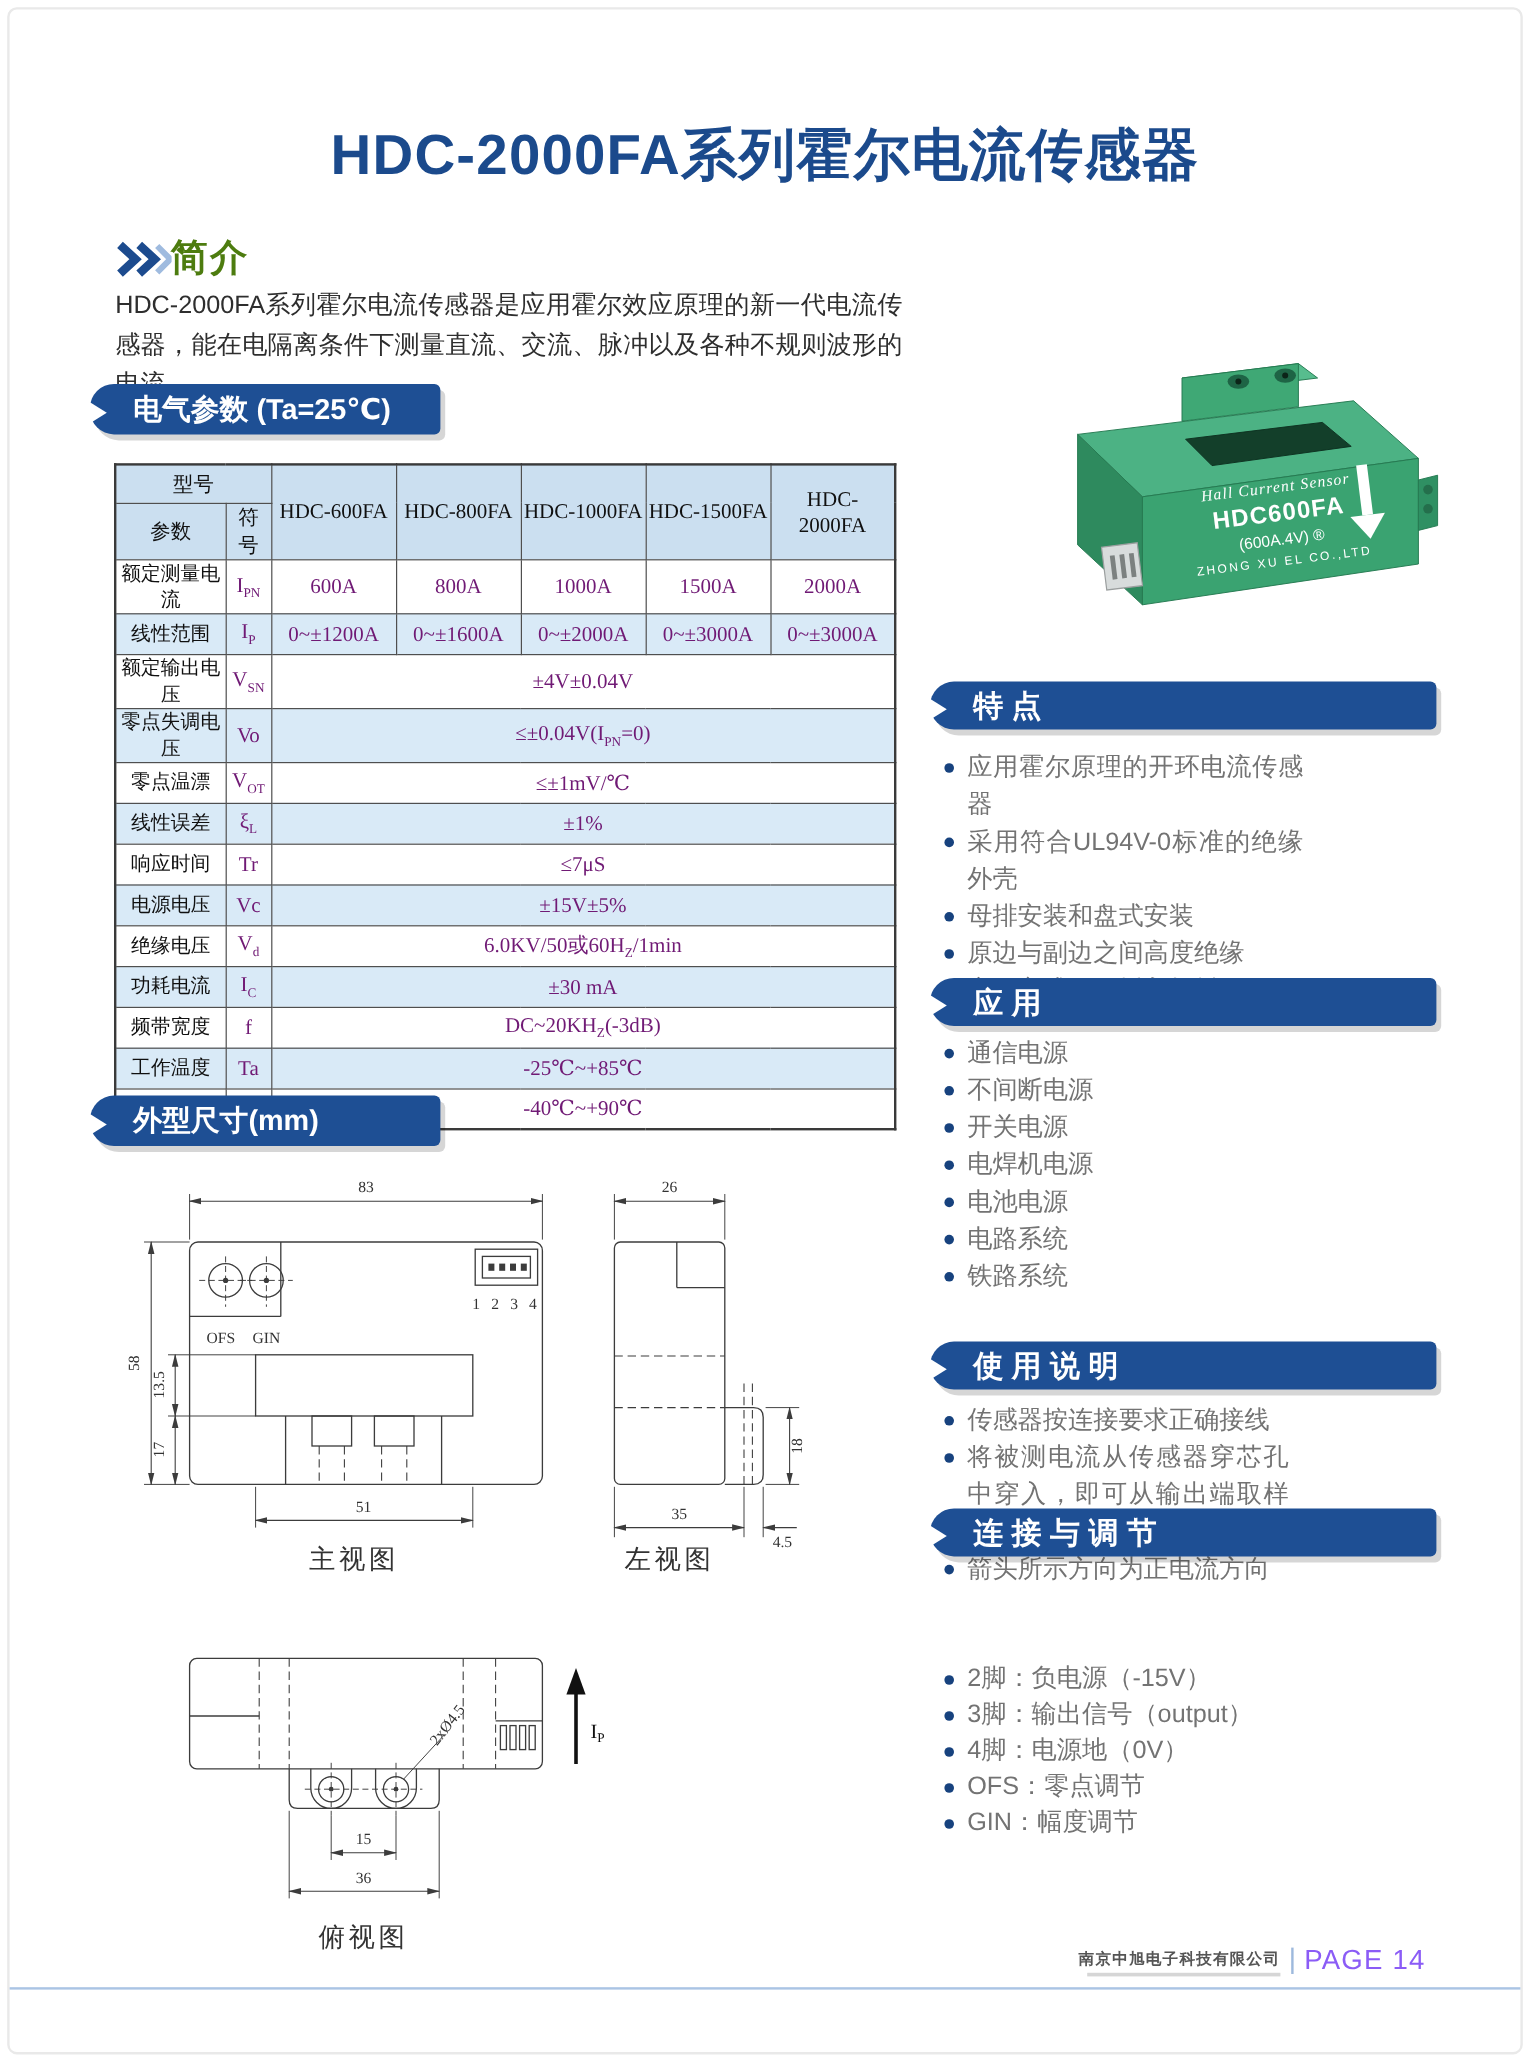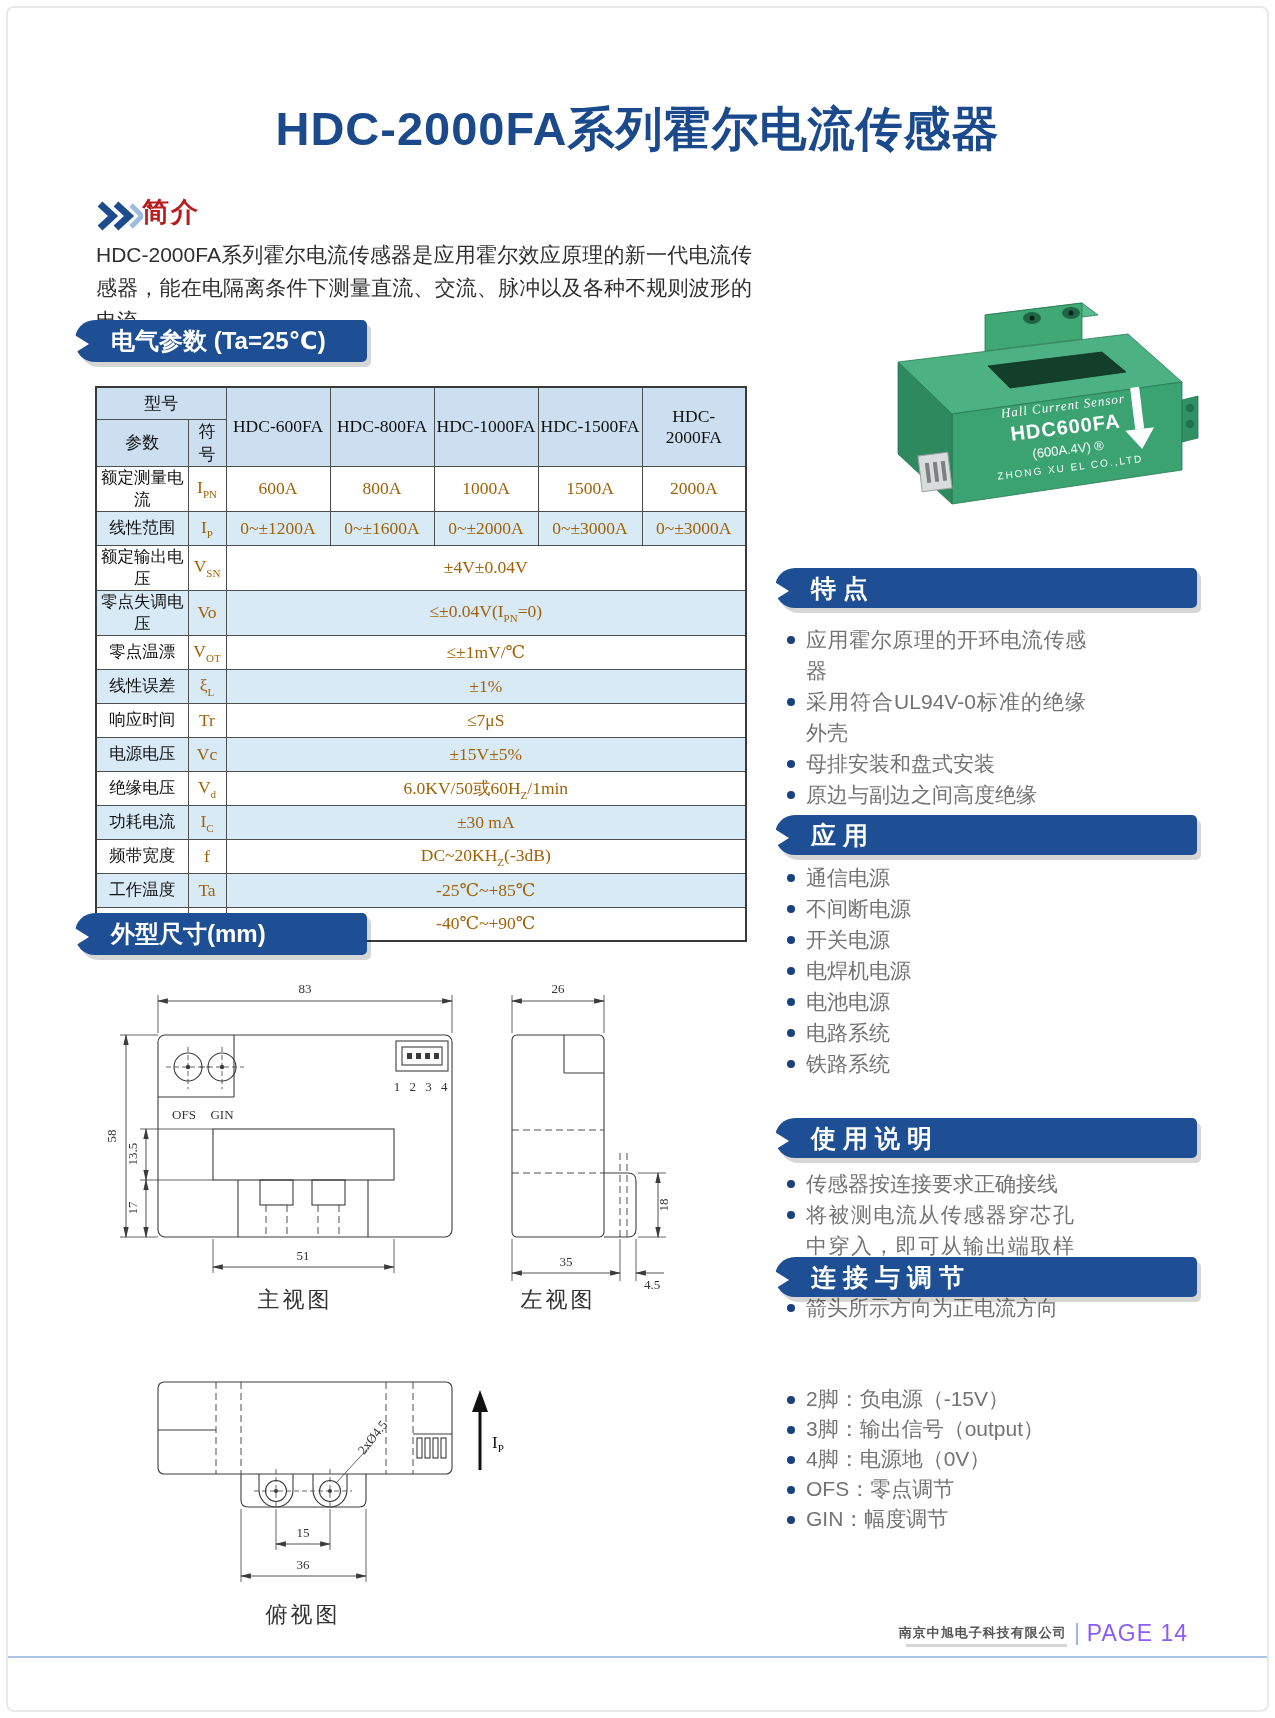--- a/index.html
+++ b/index.html
@@ -2,38 +2,38 @@
 <html lang="zh"><head>
 <meta charset="utf-8">
 <style>
 *{margin:0;padding:0;box-sizing:border-box}
 html,body{width:1275px;height:1718px}
 body{position:relative;background:#fff;font-family:"Liberation Sans","DejaVu Sans",sans-serif;overflow:hidden}
 .abs{position:absolute}
 .frame{position:absolute;inset:6px;border:2px solid #e9e9e9;border-radius:8px;pointer-events:none}
 .title{left:0;right:0;top:98px;text-align:center;font-size:47px;font-weight:900;color:#1b4a8c;letter-spacing:1px}
 .chev{left:97px;top:201px}
-.intro-head{left:142px;top:194px;font-size:27px;font-weight:700;color:#b91c1c;letter-spacing:2px}
+.intro-head{left:142px;top:194px;font-size:31px;font-weight:700;color:#4d7c0f;letter-spacing:2px}
 .intro-body{left:96px;top:238px;width:656px;font-size:21px;line-height:33px;color:#2e2e2e;text-align:justify}
 .banner{position:absolute;background:#1e4f94;color:#fff;font-weight:700;display:flex;align-items:center;padding-left:36px;border-radius:20px 5px 5px 20px;box-shadow:4px 5px 0 rgba(0,0,0,.16)}
 .banner::after{content:"";position:absolute;left:-2px;top:58%;transform:translateY(-50%);border-left:16px solid #fff;border-top:10px solid transparent;border-bottom:10px solid transparent}
 .banner.small{font-size:24px;height:42px;width:292px}
 .banner.side{font-size:25px;height:40px;width:422px;letter-spacing:7px}
 #b-elec{left:75px;top:320px}
 #b-dim{left:75px;top:913px}
 #b-feat{left:775px;top:568px}
 #b-app{left:775px;top:815px}
 #b-usage{left:775px;top:1118px}
 #b-conn{left:775px;top:1257px}
 .etable{position:absolute;left:95px;top:386px;width:650px;border-collapse:collapse;table-layout:fixed;border:2px solid #3a3a3a;background:#fff}
 .etable th,.etable td{border:1px solid #4f4f4f;text-align:center;vertical-align:middle;padding:0 2px}
 .etable th{background:#cbdff0;font-size:17px;font-weight:400;color:#101010}
 .etable th.model{font-family:"Liberation Serif","DejaVu Serif",serif;font-size:17.5px}
 .etable td.param{font-size:16.5px;color:#101010}
-.etable td.sym,.etable td.val{font-family:"Liberation Serif","DejaVu Serif",serif;font-size:17.5px;color:#a16207}
+.etable td.sym,.etable td.val{font-family:"Liberation Serif","DejaVu Serif",serif;font-size:17.5px;color:#701a75}
 .etable tr{height:34px}
 .etable tr.hrow{height:32px}
 .etable tr.alt td{background:#d9eaf7}
 sub{font-size:11px}
 .blist{position:absolute}
 .bitem{display:flex;font-size:21px;line-height:31px;color:#737373;text-align:justify}
 .bdot{flex:0 0 auto;width:8px;height:8px;border-radius:50%;background:#17427e;margin:12px 11px 0 1px}
 #feat-list{left:786px;top:624px;width:300px}
 #app-list{left:786px;top:862px;width:380px}
 #usage-list{left:786px;top:1168px;width:288px}

